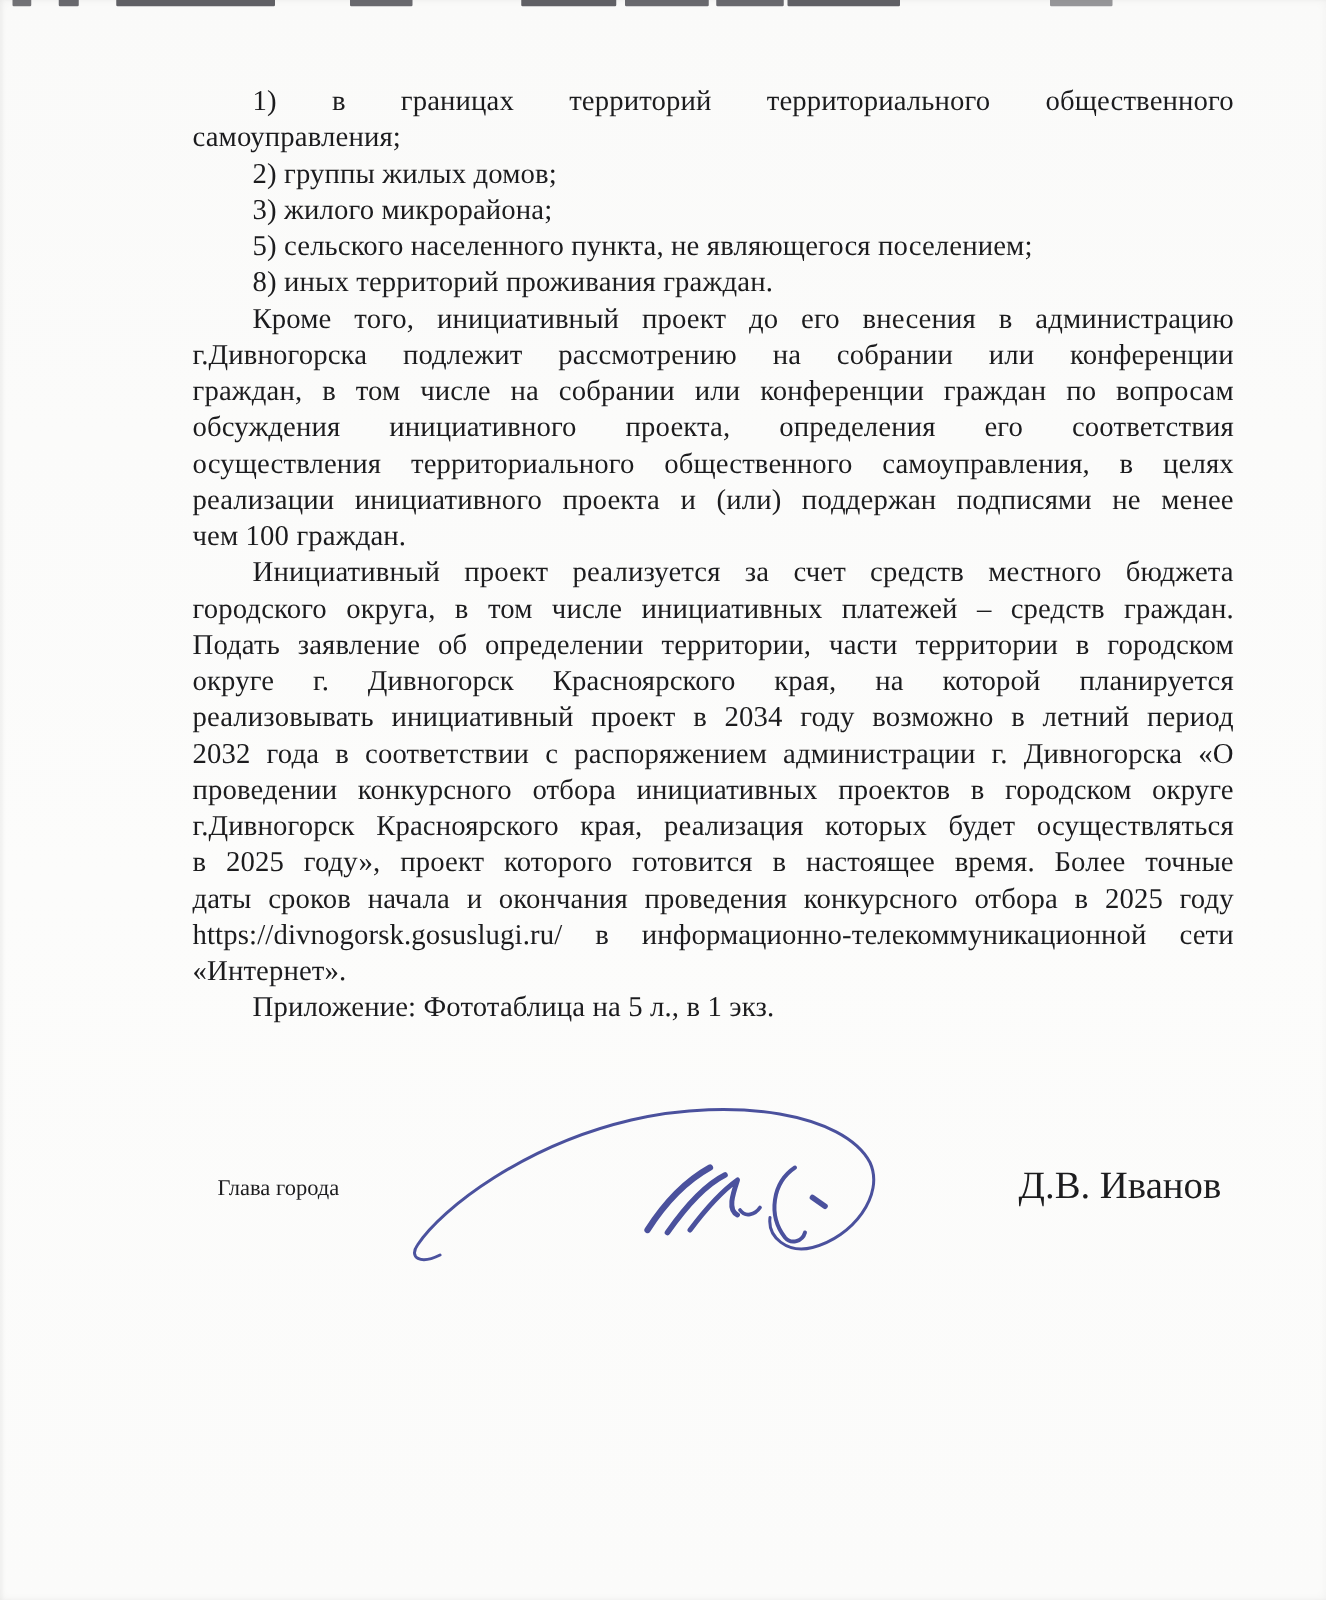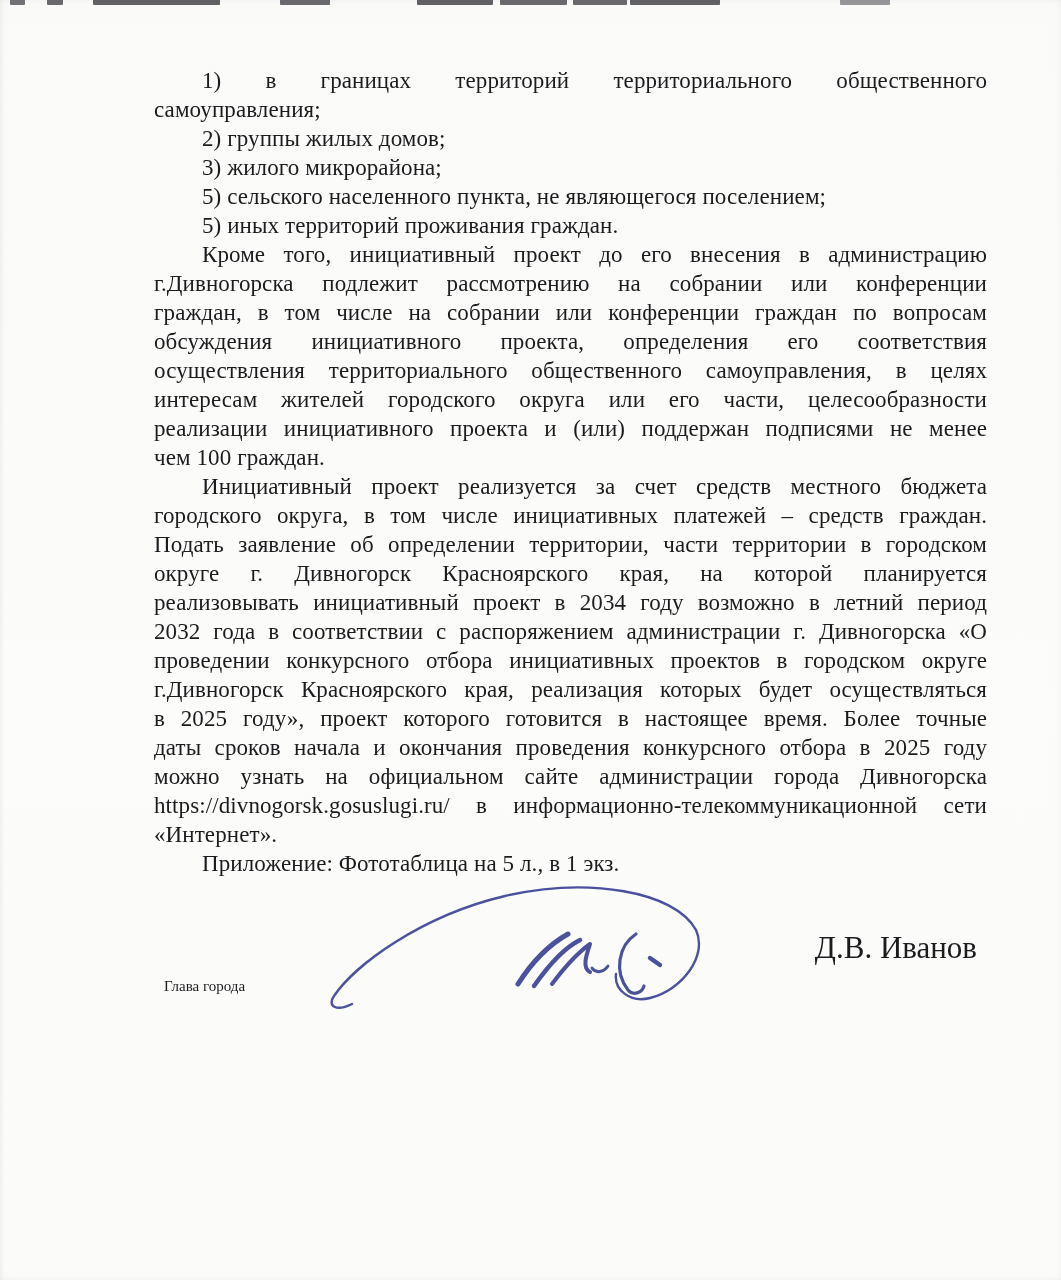--- a/index.html
+++ b/index.html
@@ -49,25 +49,24 @@
   .doc-line {
     text-align: justify;
     white-space: normal;
     min-height: 29px;
   }
   .doc-line.jst { text-align-last: justify; }
   .doc-line.ind { text-indent: 48px; }
   
   .sig-title {
     position: absolute;
-    left: 164px;
+    left: 174px;
     top: 936px;
-    font-size: 15px;
+    font-size: 18px;
     line-height: 29px;
-    margin-top: 36px;
   }
   .sig-name {
     position: absolute;
     right: 84px;
     top: 933px;
     font-size: 31px;
     line-height: 29px;
   }
   .sig-svg {
     position: absolute;
@@ -93,40 +92,38 @@
       <span class="mark" style="left: 630px; width: 90px; opacity: 0.85;"></span>
       <span class="mark" style="left: 840px; width: 50px; opacity: 0.55;"></span>
     </div>
 
   <div class="doc-body">
       <div class="doc-line jst ind">1) в границах территорий территориального общественного</div>
       <div class="doc-line">самоуправления;</div>
       <div class="doc-line ind">2) группы жилых домов;</div>
       <div class="doc-line ind">3) жилого микрорайона;</div>
       <div class="doc-line ind">5) сельского населенного пункта, не являющегося поселением;</div>
-      <div class="doc-line ind">5) иных территорий проживания граждан.</div>
+      <div class="doc-line ind">8) иных территорий проживания граждан.</div>
       <div class="doc-line jst ind">Кроме того, инициативный проект до его внесения в администрацию</div>
       <div class="doc-line jst">г.Дивногорска подлежит рассмотрению на собрании или конференции</div>
       <div class="doc-line jst">граждан, в том числе на собрании или конференции граждан по вопросам</div>
       <div class="doc-line jst">обсуждения инициативного проекта, определения его соответствия</div>
       <div class="doc-line jst">осуществления территориального общественного самоуправления, в целях</div>
-      <div class="doc-line jst">интересам жителей городского округа или его части, целесообразности</div>
       <div class="doc-line jst">реализации инициативного проекта и (или) поддержан подписями не менее</div>
       <div class="doc-line">чем 100 граждан.</div>
       <div class="doc-line jst ind">Инициативный проект реализуется за счет средств местного бюджета</div>
       <div class="doc-line jst">городского округа, в том числе инициативных платежей – средств граждан.</div>
       <div class="doc-line jst">Подать заявление об определении территории, части территории в городском</div>
       <div class="doc-line jst">округе г. Дивногорск Красноярского края, на которой планируется</div>
       <div class="doc-line jst">реализовывать инициативный проект в 2034 году возможно в летний период</div>
       <div class="doc-line jst">2032 года в соответствии с распоряжением администрации г. Дивногорска «О</div>
       <div class="doc-line jst">проведении конкурсного отбора инициативных проектов в городском округе</div>
       <div class="doc-line jst">г.Дивногорск Красноярского края, реализация которых будет осуществляться</div>
       <div class="doc-line jst">в 2025 году», проект которого готовится в настоящее время. Более точные</div>
       <div class="doc-line jst">даты сроков начала и окончания проведения конкурсного отбора в 2025 году</div>
-      <div class="doc-line jst">можно узнать на официальном сайте администрации города Дивногорска</div>
       <div class="doc-line jst">https://divnogorsk.gosuslugi.ru/ в информационно-телекоммуникационной сети</div>
       <div class="doc-line">«Интернет».</div>
       <div class="doc-line ind">Приложение: Фототаблица на 5 л., в 1 экз.</div>
     </div>
 
   <div class="sig-title">Глава города</div>
 
   <svg class="sig-svg" viewBox="0 0 400 145" fill="none" xmlns="http://www.w3.org/2000/svg">
     <g stroke="#3c4396" fill="none" stroke-linecap="round" stroke-linejoin="round" opacity="0.92">
 

